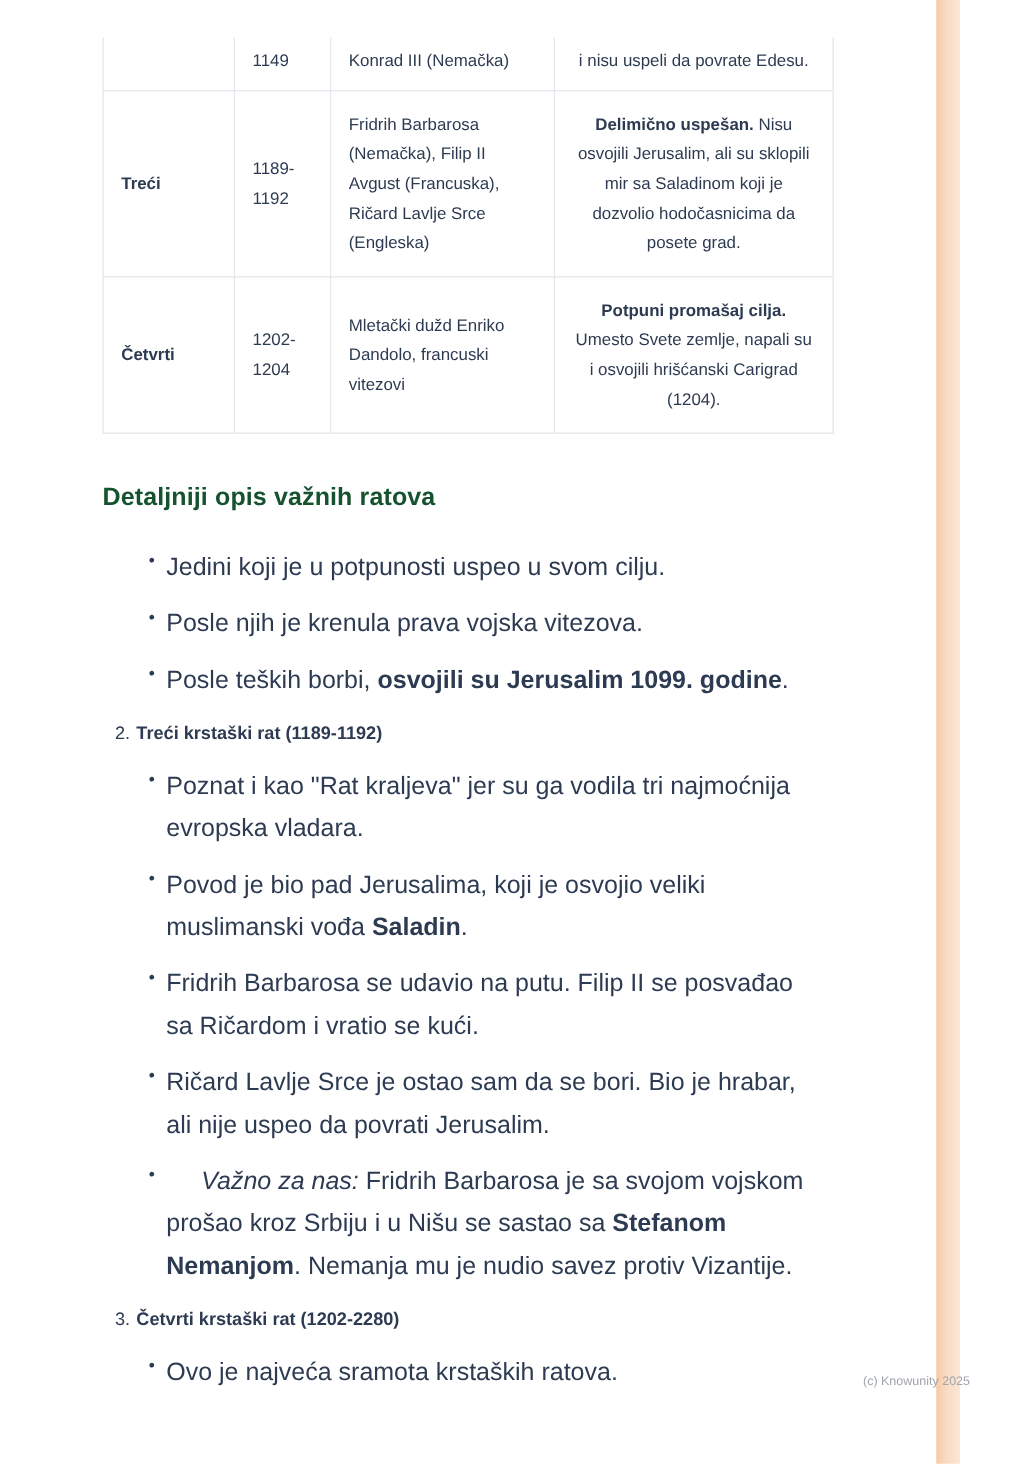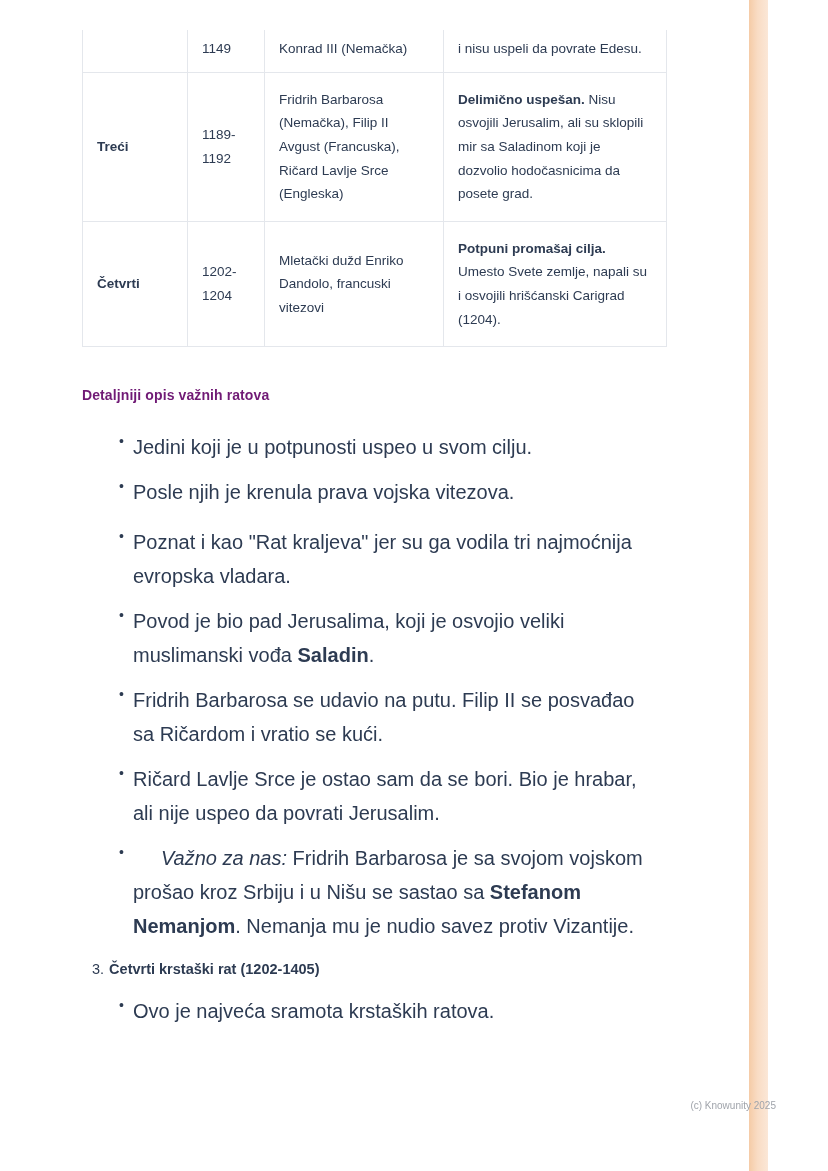--- a/index.html
+++ b/index.html
@@ -16,24 +16,24 @@
   }
   .content { position:absolute; left:82px; top:0; width:566px; padding-top:30px; z-index:2; }
 
   
   table.crusade-table { border-collapse:collapse; width:564px; font-size:13.5px; line-height:1.75; table-layout:fixed; }
   table.crusade-table td { border:1px solid #e4e7ec; padding:15px 14px; vertical-align:middle; }
   tr.clipped td { border-top:none; padding-top:7px; padding-bottom:11px; }
   .c-name  { width:105px;  font-weight:700; }
   .c-years { width:77px;  }
   .c-leaders { width:179px; }
-  .c-outcome { width:223px; }
+  .c-outcome { width:223px;text-align:center; }
 
   h2.section-heading {
-    color:#701a75; font-size:14px; font-weight:700;
+    color:#14532d; font-size:20px; font-weight:700;
     margin:40px 0 27px 0; letter-spacing:0.1px;
   }
 
   .section-item { margin-bottom:16px; }
   .item-title { padding-left:10px; font-size:14.5px; margin-bottom:13px; line-height:1.5; }
   .item-num { font-weight:400; margin-right:5px; }
   .item-title-text { font-weight:700; }
 
   ul.bullets { list-style:none; padding-left:36px; }
   ul.bullets li {
@@ -76,36 +76,40 @@
       </tr>
     </tbody>
   </table>
 
   <h2 class="section-heading">Detaljniji opis važnih ratova</h2>
 
   <div class="section-item">
     <ul class="bullets">
       <li><span>Jedini koji je u potpunosti uspeo u svom cilju.</span></li>
       <li><span>Posle njih je krenula prava vojska vitezova.</span></li>
+      <li><span>Posle teških borbi, </span><span style="font-weight: 700;">osvojili su Jerusalim 1099. godine</span><span>.</span></li>
     </ul>
   </div>
 
   <div class="section-item">
+    <div class="item-title">
+      <span class="item-num">2.</span><span class="item-title-text">Treći krstaški rat (1189-1192)</span>
+    </div>
     <ul class="bullets">
       <li><span>Poznat i kao "Rat kraljeva" jer su ga vodila tri najmoćnija evropska vladara.</span></li>
       <li><span>Povod je bio pad Jerusalima, koji je osvojio veliki muslimanski vođa </span><span style="font-weight: 700;">Saladin</span><span>.</span></li>
       <li><span>Fridrih Barbarosa se udavio na putu. Filip II se posvađao sa Ričardom i vratio se kući.</span></li>
       <li><span>Ričard Lavlje Srce je ostao sam da se bori. Bio je hrabar, ali nije uspeo da povrati Jerusalim.</span></li>
       <li><span style="font-style: italic; margin-left: 28px;">Važno za nas:</span><span> Fridrih Barbarosa je sa svojom vojskom prošao kroz Srbiju i u Nišu se sastao sa </span><span style="font-weight: 700;">Stefanom Nemanjom</span><span>. Nemanja mu je nudio savez protiv Vizantije.</span></li>
     </ul>
   </div>
 
   <div class="section-item">
     <div class="item-title">
-      <span class="item-num">3.</span><span class="item-title-text">Četvrti krstaški rat (1202-1405)</span>
+      <span class="item-num">3.</span><span class="item-title-text">Četvrti krstaški rat (1202-2280)</span>
     </div>
     <ul class="bullets">
       <li><span>Ovo je najveća sramota krstaških ratova.</span></li>
     </ul>
   </div>
 
 </div>
 
 <div class="page-footer">(c) Knowunity 2025</div>
 

